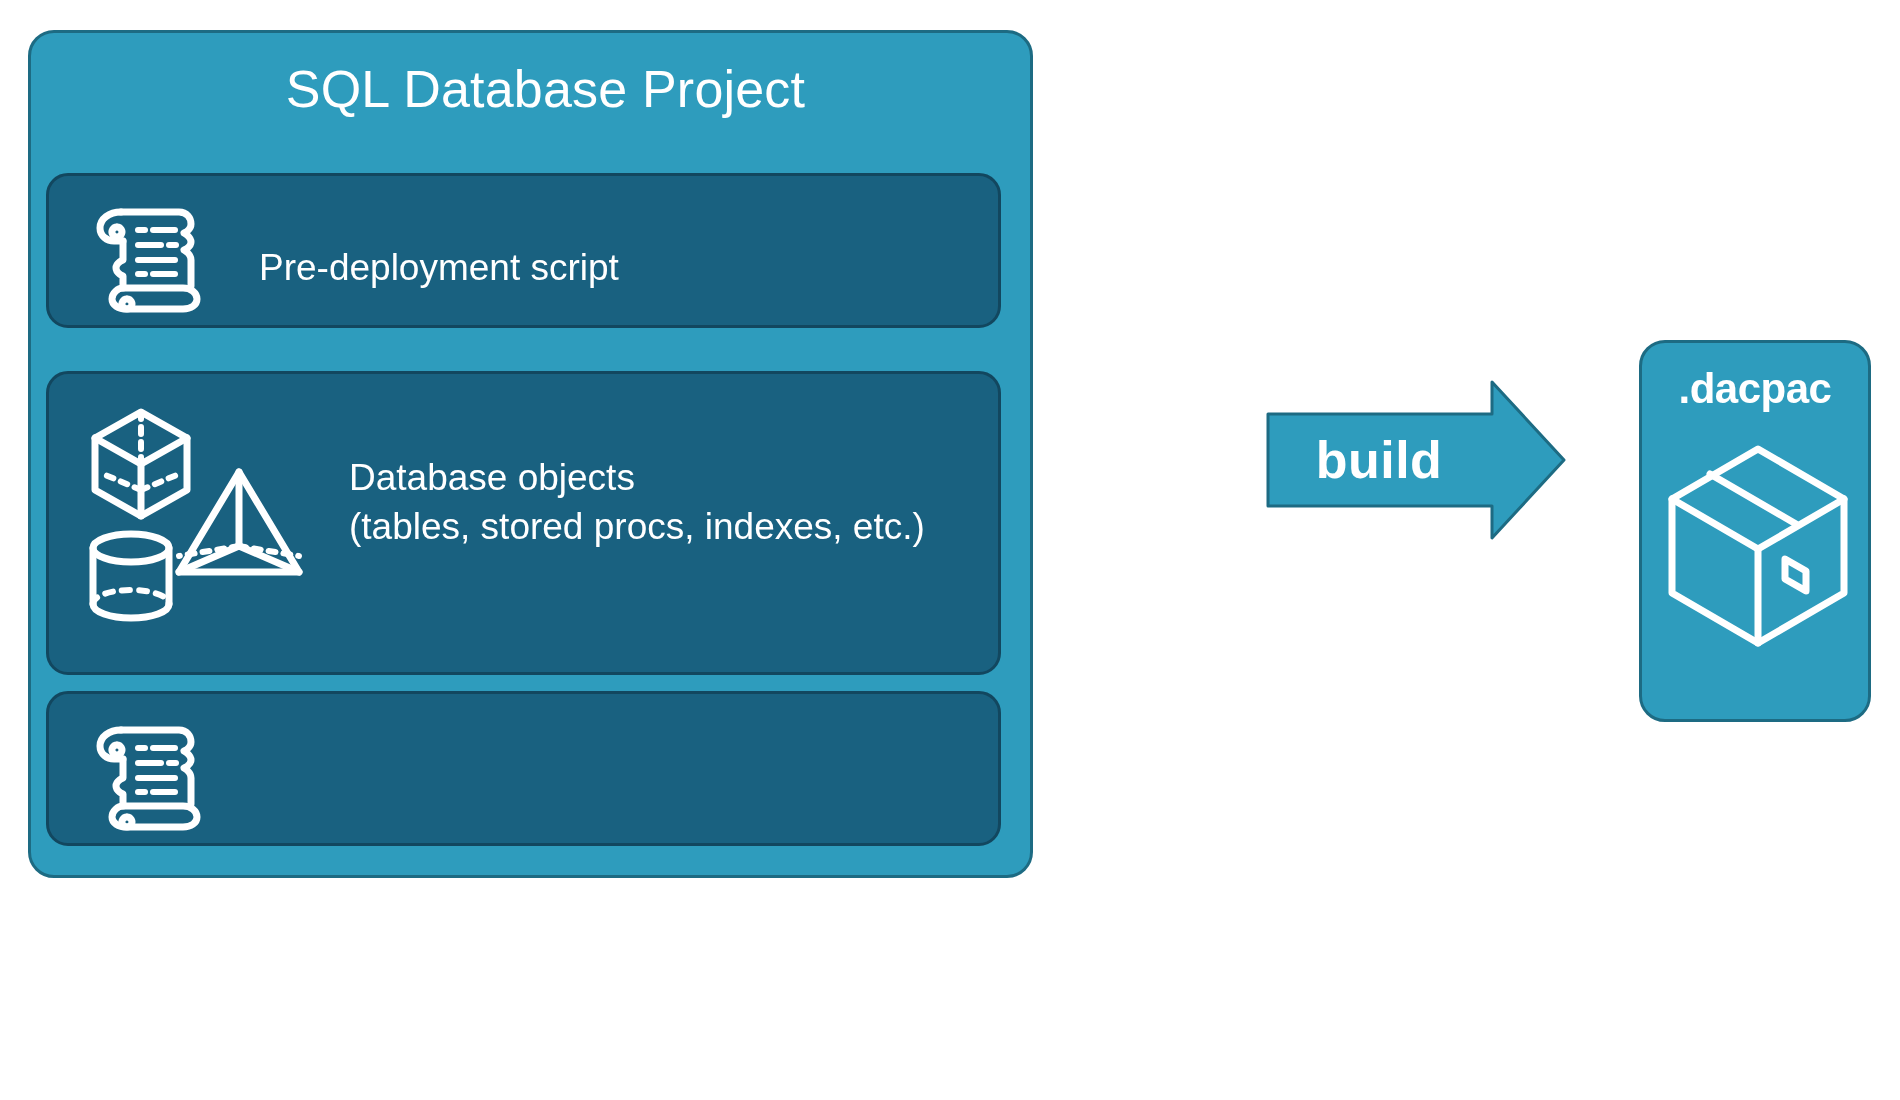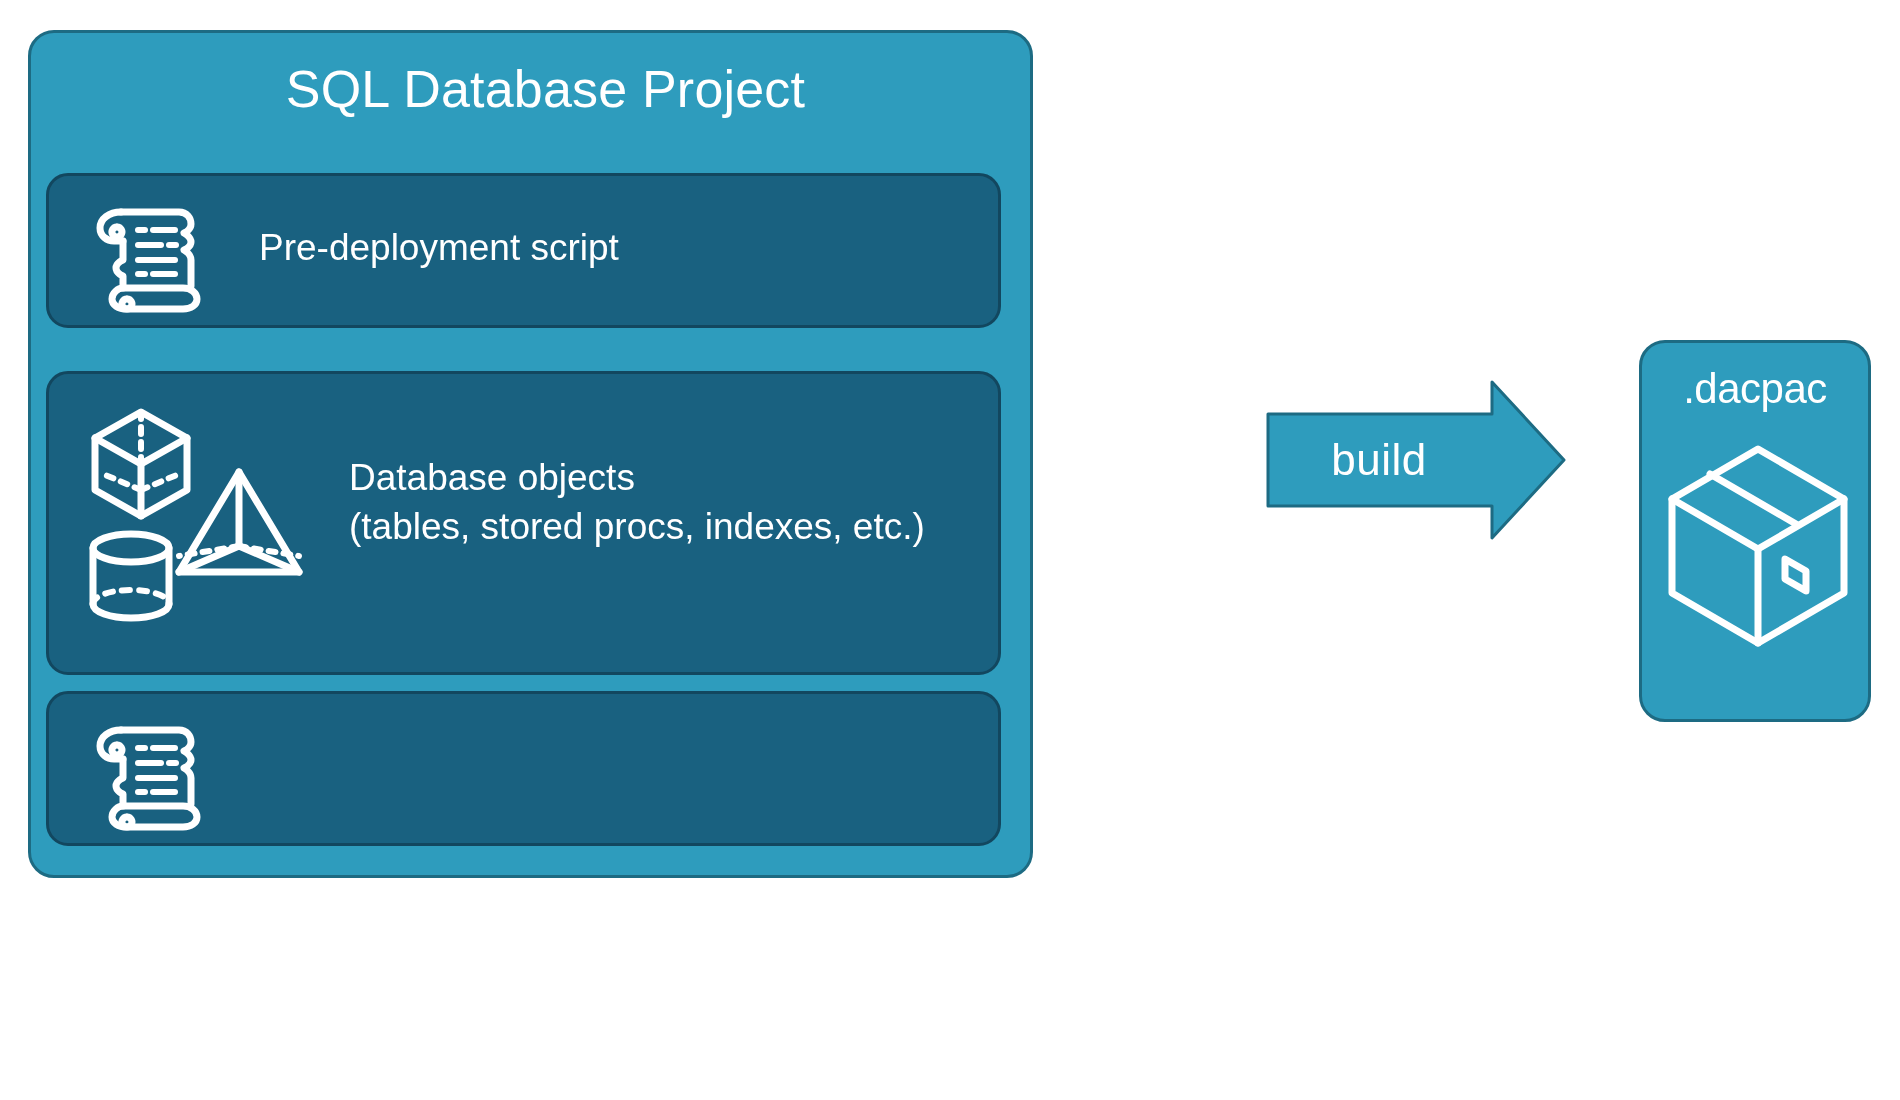--- a/index.html
+++ b/index.html
@@ -66,21 +66,21 @@
   .panel-post { top: 658px;  height: 155px; }
 
   .panel-label {
     position: absolute;
     color: #ffffff;
     font-size: 37px;
     font-weight: 400;
     line-height: 1.32;
     white-space: pre-line;
   }
-  .panel-pre  .panel-label { left: 210px; top: 48px; }
+  .panel-pre  .panel-label { left: 210px; top: 68px; }
   .panel-post .panel-label { left: 210px; top: 50px; }
   .panel-db   .panel-label { left: 300px; top: 80px; }
 
   .icon-slot {
     position: absolute;
     pointer-events: none;
   }
   .icon-scroll-slot { left: 38px; top: 24px; width: 120px; height: 110px; }
   .icon-shapes-slot { left: 30px; top: 22px; width: 240px; height: 240px; }
 
@@ -95,22 +95,22 @@
   .build-arrow-label {
     position: absolute;
     left: 1266px;
     top: 412px;
     width: 226px;
     height: 96px;
     display: flex;
     align-items: center;
     justify-content: center;
     color: #ffffff;
-    font-size: 44px;
-    font-weight: 400;
+    font-size: 52px;
+    font-weight: 700;
     letter-spacing: 0.5px;
     pointer-events: none;
   }
 
   
   .dacpac-card {
     position: absolute;
     left: 1639px;
     top: 340px;
     width: 232px;
@@ -121,21 +121,21 @@
     box-sizing: border-box;
   }
   .dacpac-title {
     position: absolute;
     left: 0;
     top: 22px;
     width: 100%;
     text-align: center;
     color: #ffffff;
     font-size: 42px;
-    font-weight: 400;
+    font-weight: 700;
     letter-spacing: -0.5px;
     white-space: nowrap;
   }
   .dacpac-icon-slot {
     position: absolute;
     left: 22px;
     top: 98px;
     width: 188px;
     height: 210px;
   }

